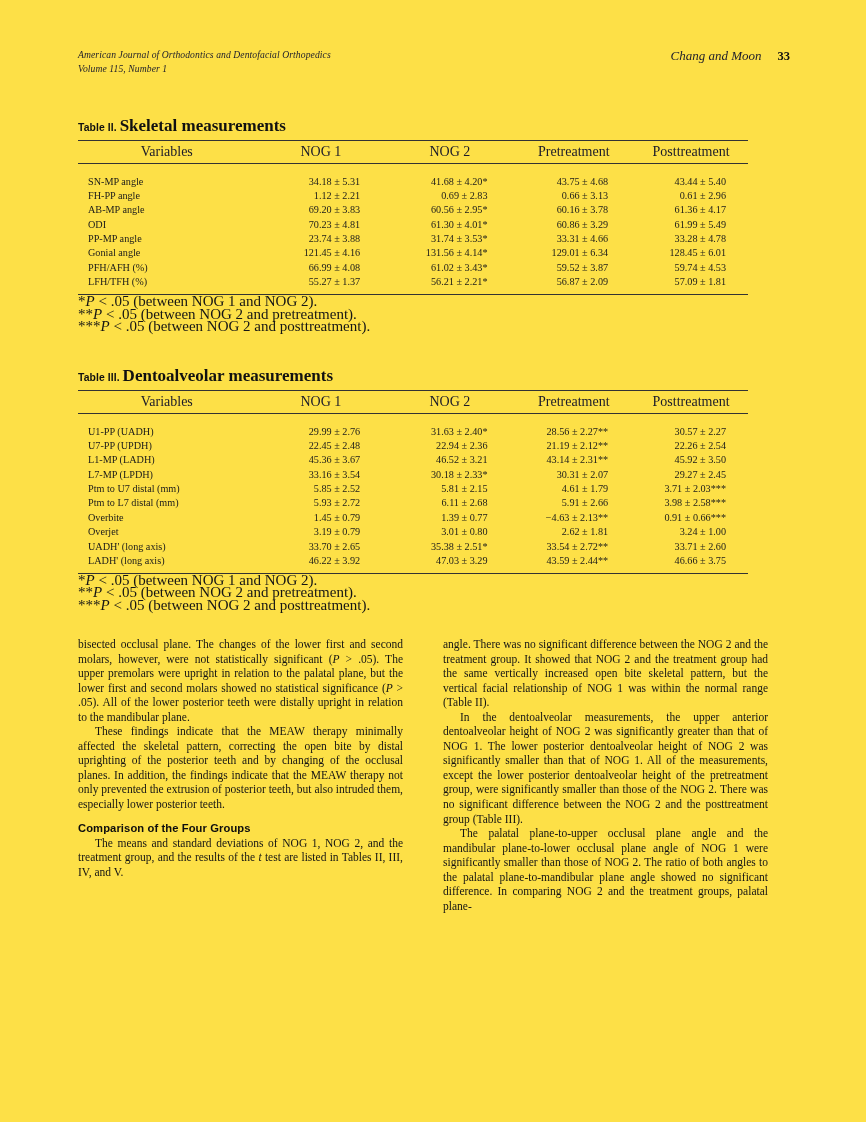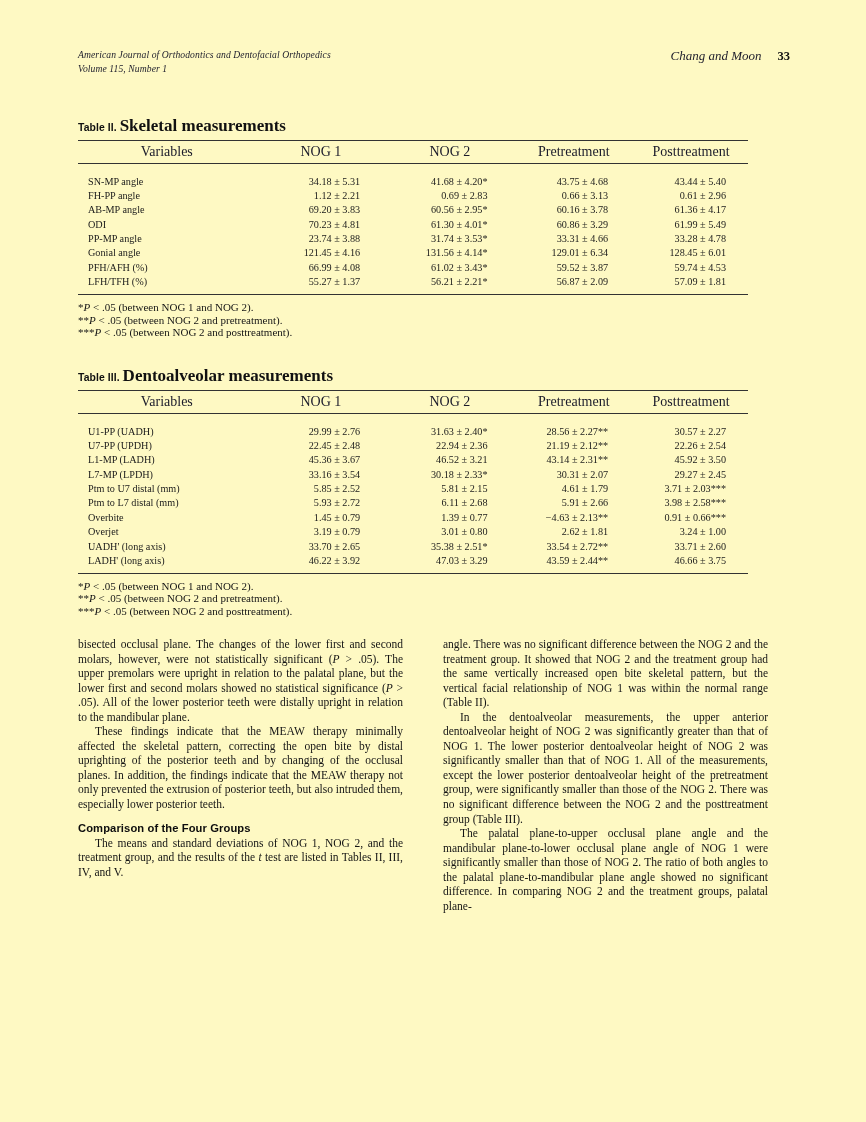--- a/index.html
+++ b/index.html
@@ -14,21 +14,21 @@
     font-family: "Liberation Serif", "DejaVu Serif", serif;
     color: #1a1a1a;
     overflow: hidden;
   }
 
   .page {
     position: absolute;
     left: 0; top: 0;
     width: 866px;
     height: 1122px;
-    background: #fef9c3;
+    background: #fde047;
   }
 
   
   .runhead {
     position: absolute;
     left: 78px;
     top: 48px;
     width: 712px;
     display: flex;
     justify-content: space-between;
@@ -128,22 +128,21 @@
   table.data tbody td.num.last {
     padding-right: 22px;
   }
   .table-rule-bottom {
     border-top: 1.7px solid #333;
     height: 0;
     margin-top: 0.5px;
   }
 
   .footnotes {
-    margin-top: 6px;
-    font-size: 11px;
+    font-size: 15px;
     line-height: 12.8px;
     color: #151515;
   }
   .footnotes div { white-space: nowrap; }
   .footnotes i { font-style: italic; }
 
   
   col.c-var { width: 26.5%; }
   col.c-n1  { width: 19.5%; }
   col.c-n2  { width: 19%; }

